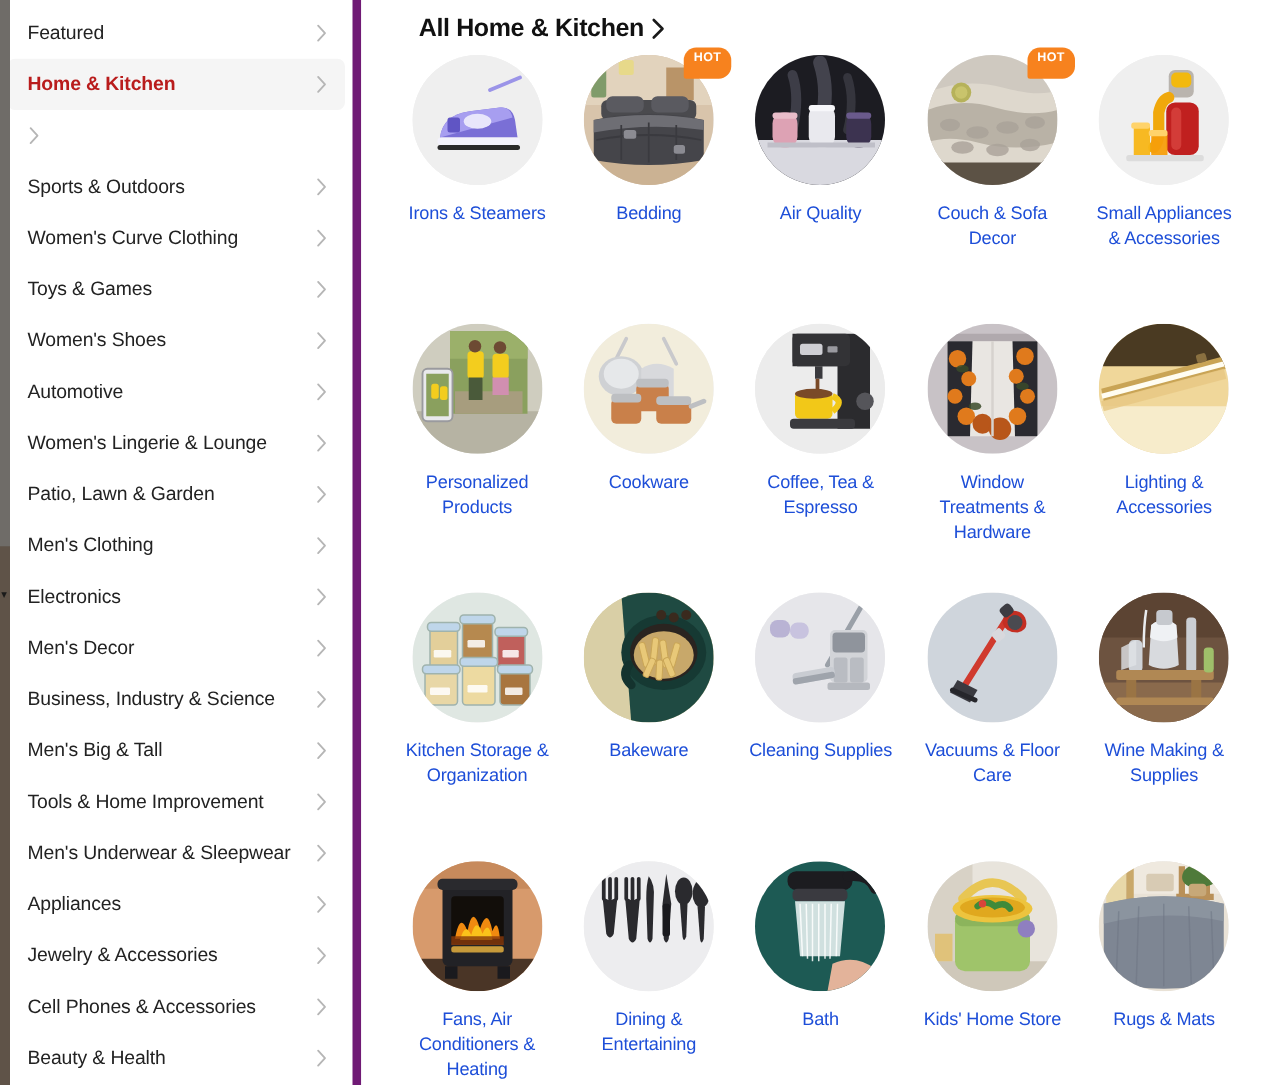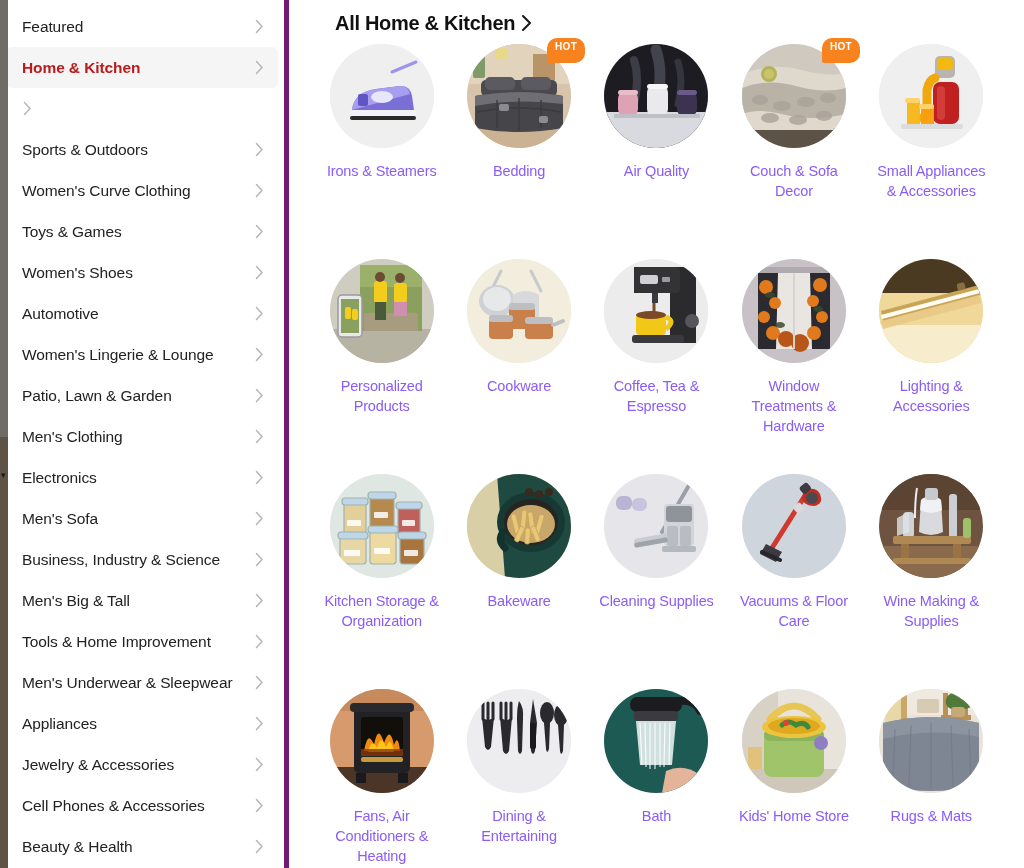--- a/index.html
+++ b/index.html
@@ -28,21 +28,21 @@
     position: absolute; left: 1px; top: 470px;
     width: 8px; height: 10px;
     z-index: 41; color: #1a1a1a; font-size: 9px; line-height: 10px;
   }
 
   
   .sidebar {
     position: relative;
     width: 289px; height: 868px;
     background: #ffffff;
-    border-right: 5px solid #701a75;
+    border-right: 7px solid #701a75;
     padding-top: 6px;
     flex: 0 0 289px;
     overflow: hidden;
   }
   .side-item {
     position: relative;
     height: 41px;
     margin: 0 6px;
     border-radius: 6px;
     display: flex;
@@ -124,21 +124,21 @@
     border-radius: 10px 10px 10px 2px;
     line-height: 11px;
     z-index: 5;
   }
   .cap {
     margin-top: 13px;
     width: 118px;
     text-align: center;
     font-size: 14.5px;
     line-height: 20px;
-    color: #8b5cf6;
+    color: #1d4ed8;
     letter-spacing: -0.15px;
   }
 </style>
 </head>
 <body>
 
 <div id="root">
 
   <div class="edge-strip">
     <div class="lower"></div>
@@ -235,21 +235,21 @@
       </div>
       <div class="side-item">
         <span class="side-label">Electronics</span>
         <span class="side-chev">
           <svg width="9" height="15" viewBox="0 0 9 15" fill="none">
             <path d="M1.5 1.5 L7 7.5 L1.5 13.5" stroke="currentColor" stroke-width="1.5" stroke-linecap="round" stroke-linejoin="round"></path>
           </svg>
         </span>
       </div>
       <div class="side-item">
-        <span class="side-label">Men's Sofa</span>
+        <span class="side-label">Men's Decor</span>
         <span class="side-chev">
           <svg width="9" height="15" viewBox="0 0 9 15" fill="none">
             <path d="M1.5 1.5 L7 7.5 L1.5 13.5" stroke="currentColor" stroke-width="1.5" stroke-linecap="round" stroke-linejoin="round"></path>
           </svg>
         </span>
       </div>
       <div class="side-item">
         <span class="side-label">Business, Industry &amp; Science</span>
         <span class="side-chev">
           <svg width="9" height="15" viewBox="0 0 9 15" fill="none">

